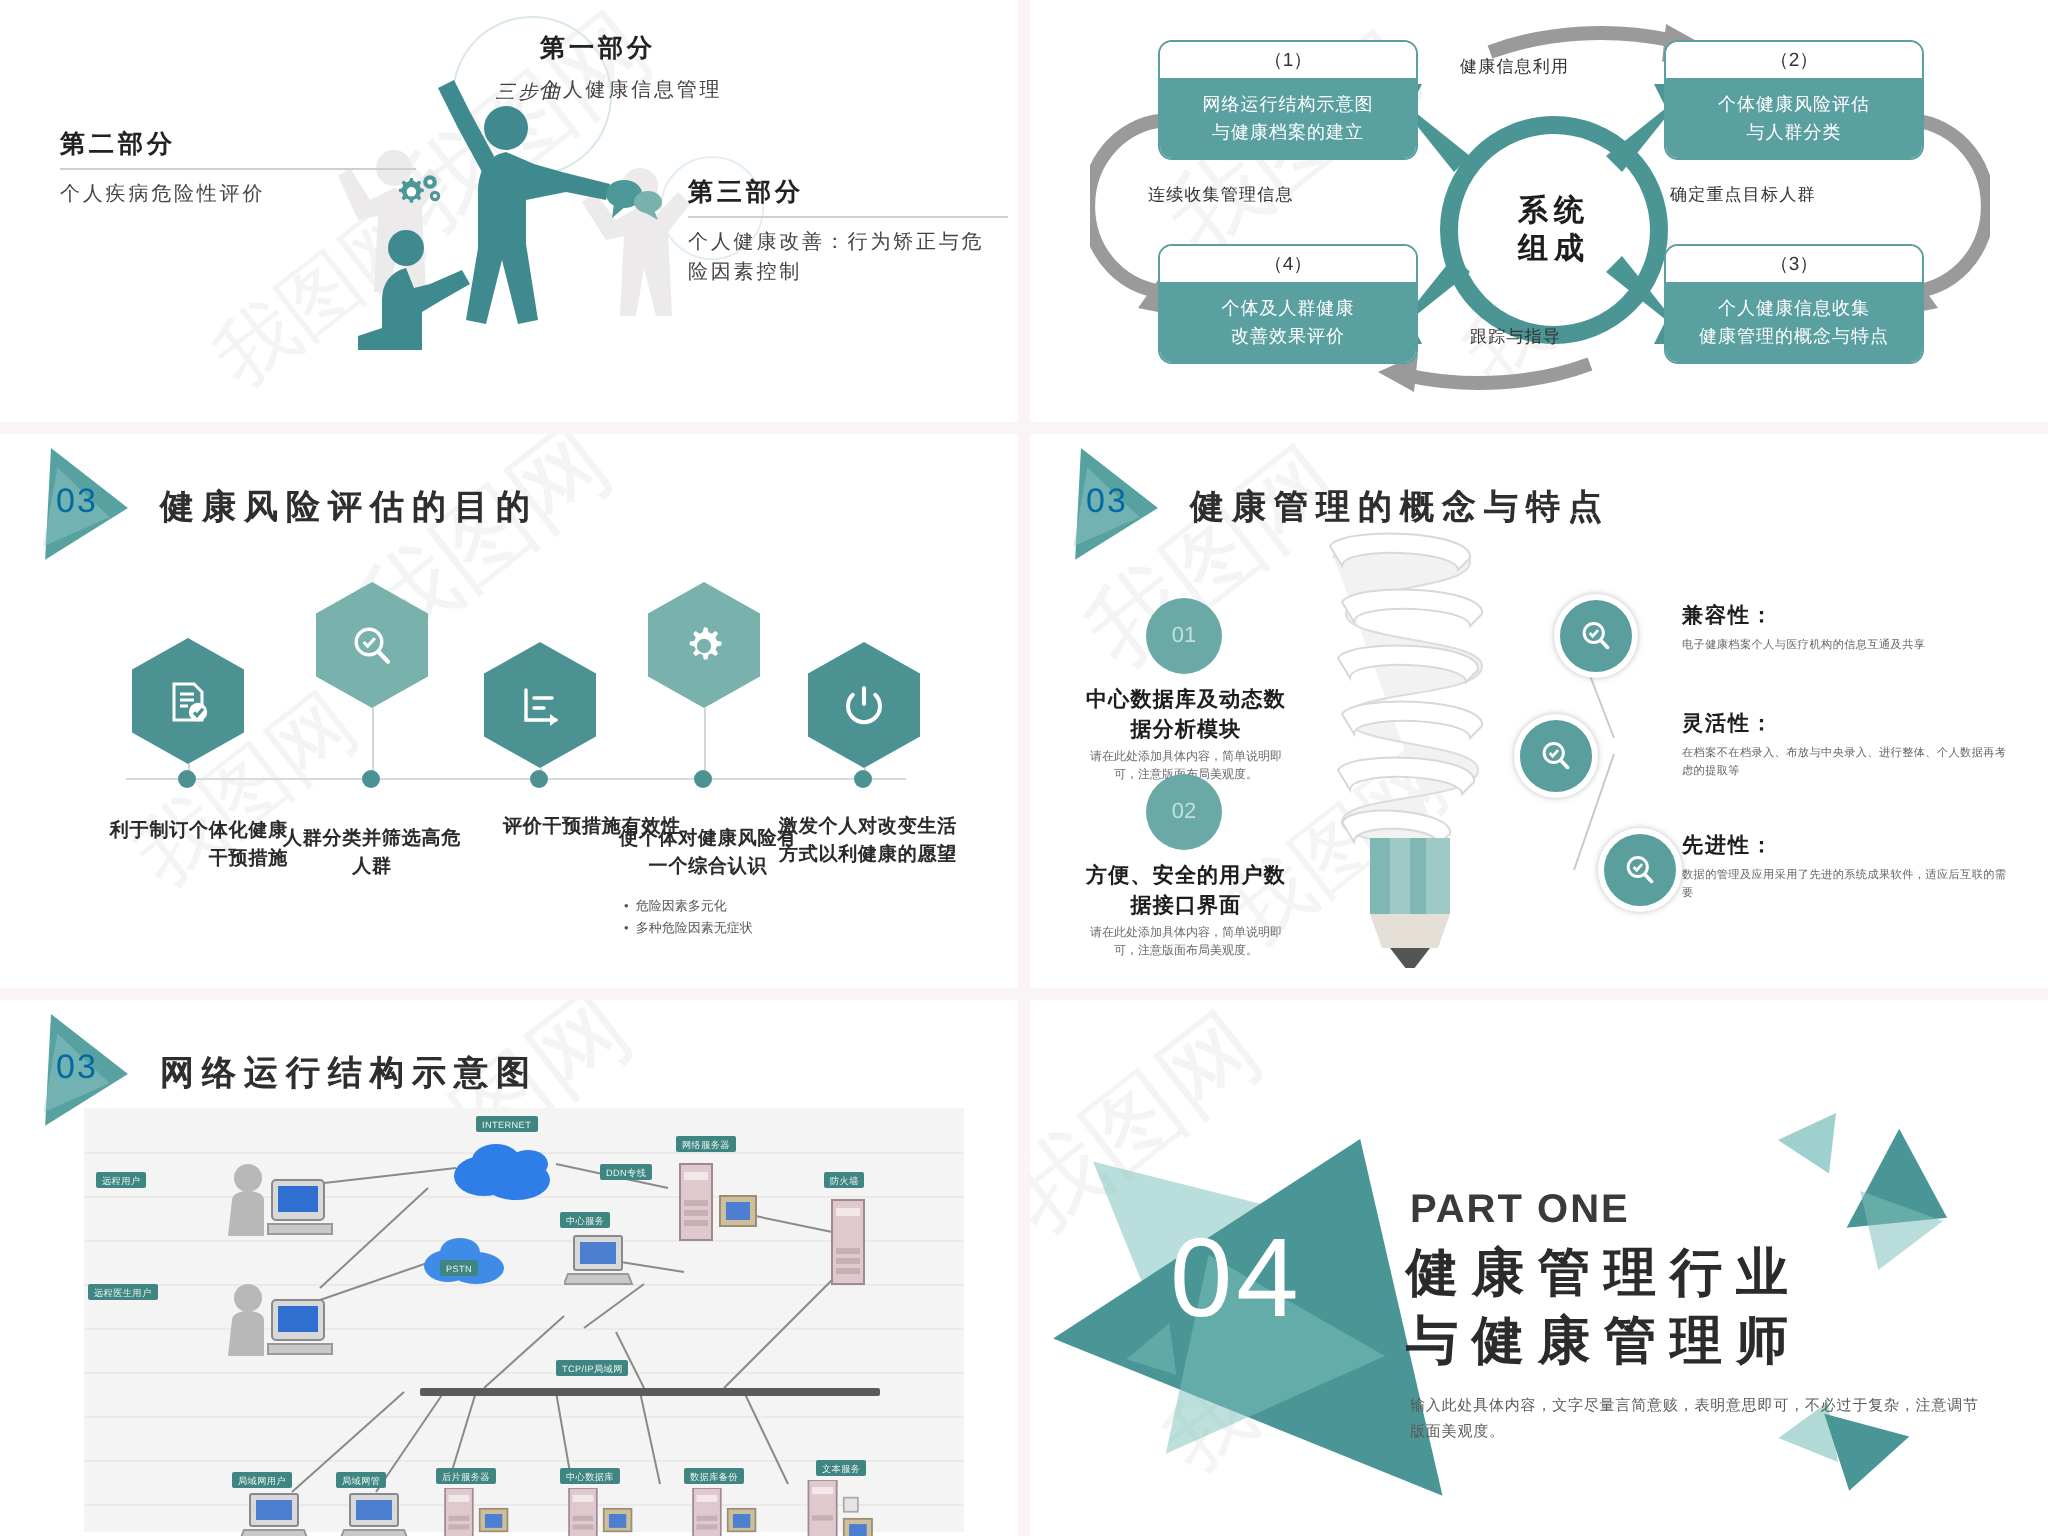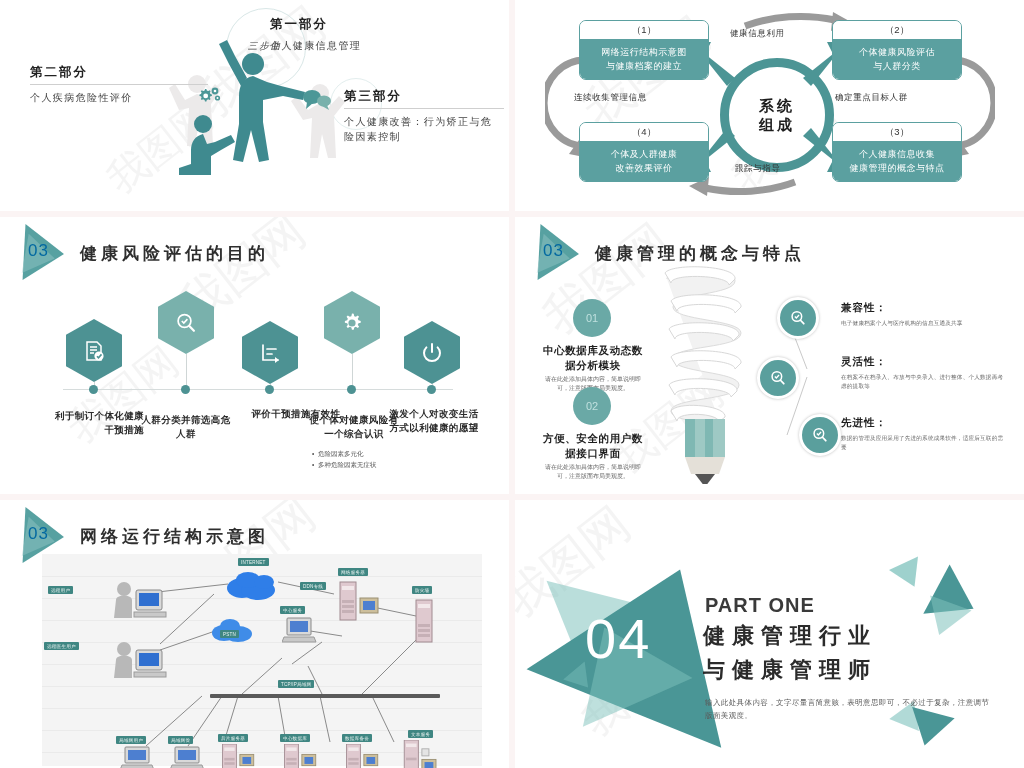--- a/index.html
+++ b/index.html
@@ -142,21 +142,21 @@
     border-bottom:150px solid #4a9696;
   }
   .lt-tri{
     position:absolute;width:0;height:0;
     border-left:60px solid transparent;border-right:60px solid transparent;
     border-bottom:82px solid rgba(130,195,190,.55);
   }
   .sm-tri{position:absolute;width:0;height:0;}
   .part-num{position:absolute;color:#fff;font-size:56px;letter-spacing:2px;font-family:"Liberation Sans",sans-serif;}
   .part-one{position:absolute;font-size:20px;font-weight:bold;color:#3a3a3a;letter-spacing:1px;}
-  .part-cn{position:absolute;font-size:22px;font-weight:bold;color:#2b2b2b;letter-spacing:7px;line-height:40px;white-space:nowrap;}
+  .part-cn{position:absolute;font-size:26px;font-weight:bold;color:#2b2b2b;letter-spacing:7px;line-height:40px;white-space:nowrap;}
   .part-sub{position:absolute;font-size:7.5px;color:#5b5b5b;line-height:13px;letter-spacing:.4px;width:290px;}
 </style>
 </head>
 <body>
 
 <div class="grid">
 
   <div class="slide s1">
     <div class="wm2" style="left:190px;top:30px;">我图网</div>
     <div class="wm2" style="left:100px;top:120px;font-size:40px;">我图网</div>

